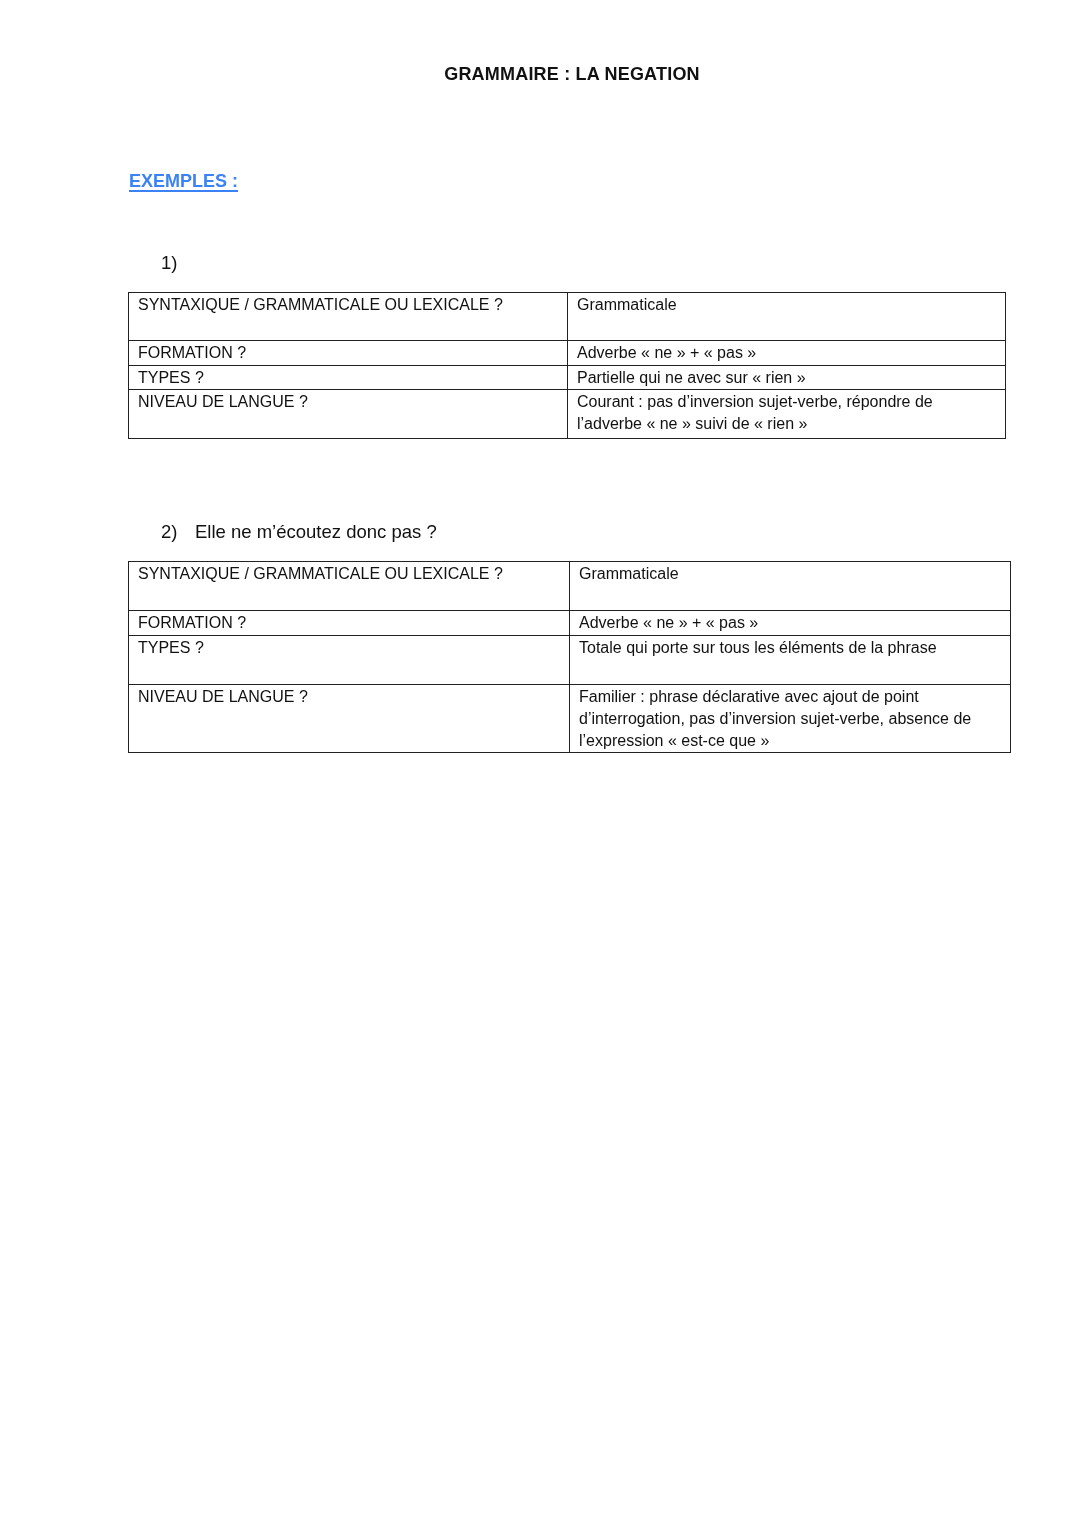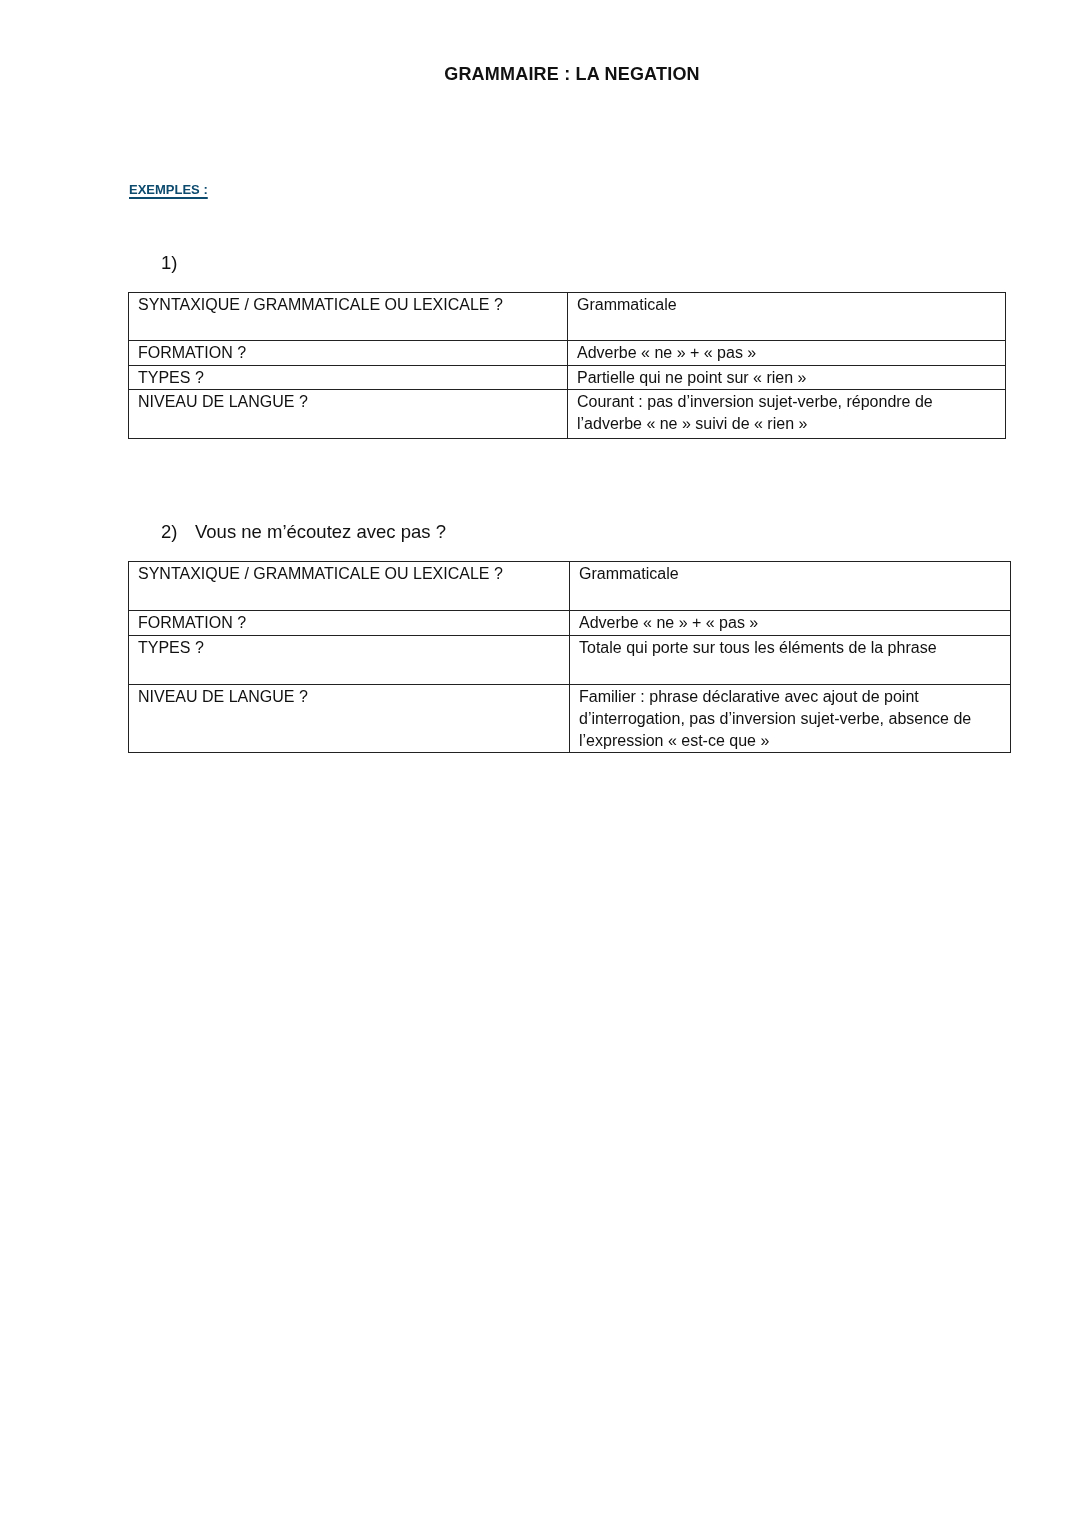--- a/index.html
+++ b/index.html
@@ -22,28 +22,28 @@
       width: 1080px;
       text-align: center;
       font-weight: bold;
       font-size: 18px;
       letter-spacing: 0.2px;
       color: #111;
       padding-left: 32px;
     }
     .section-heading {
       position: absolute;
-      top: 182px;
+      top: 171px;
       left: 129px;
       font-weight: bold;
-      font-size: 13px;
+      font-size: 18px;
       text-decoration: underline;
       text-decoration-thickness: 2px;
       text-underline-offset: 3px;
-      color: #0c4a6e;
+      color: #3b82f6;
     }
     .example-sentence {
       position: absolute;
       left: 161px;
       font-size: 18.5px;
       color: #111;
       display: flex;
       gap: 14px;
     }
     .example-sentence .num { width: 20px; }
@@ -81,32 +81,32 @@
       <tr style="height: 48px;">
     <td>SYNTAXIQUE / GRAMMATICALE OU LEXICALE ?</td>
     <td>Grammaticale</td>
   </tr>
   <tr style="height: 25px;">
     <td>FORMATION ?</td>
     <td>Adverbe « ne » + « pas »</td>
   </tr>
   <tr style="height: 24px;">
     <td>TYPES ?</td>
-    <td>Partielle qui ne point sur « rien »</td>
+    <td>Partielle qui ne avec sur « rien »</td>
   </tr>
   <tr style="height: 49px;">
     <td>NIVEAU DE LANGUE ?</td>
     <td>Courant : pas d’inversion sujet-verbe, répondre de l’adverbe « ne » suivi de « rien »</td>
   </tr>
 </tbody>
   </table>
 
 <div class="example-sentence" style="top: 521px;">
   <span class="num">2)</span>
-  <span>Vous ne m’écoutez avec pas ?</span>
+  <span>Elle ne m’écoutez donc pas ?</span>
 </div>
 
 <table class="analysis" style="top: 561px; left: 128px; width: 882px;">
   <colgroup>
     <col style="width: 441px;">
     <col style="width: 441px;">
   </colgroup>
   <tbody>
       <tr style="height: 49px;">
     <td>SYNTAXIQUE / GRAMMATICALE OU LEXICALE ?</td>

